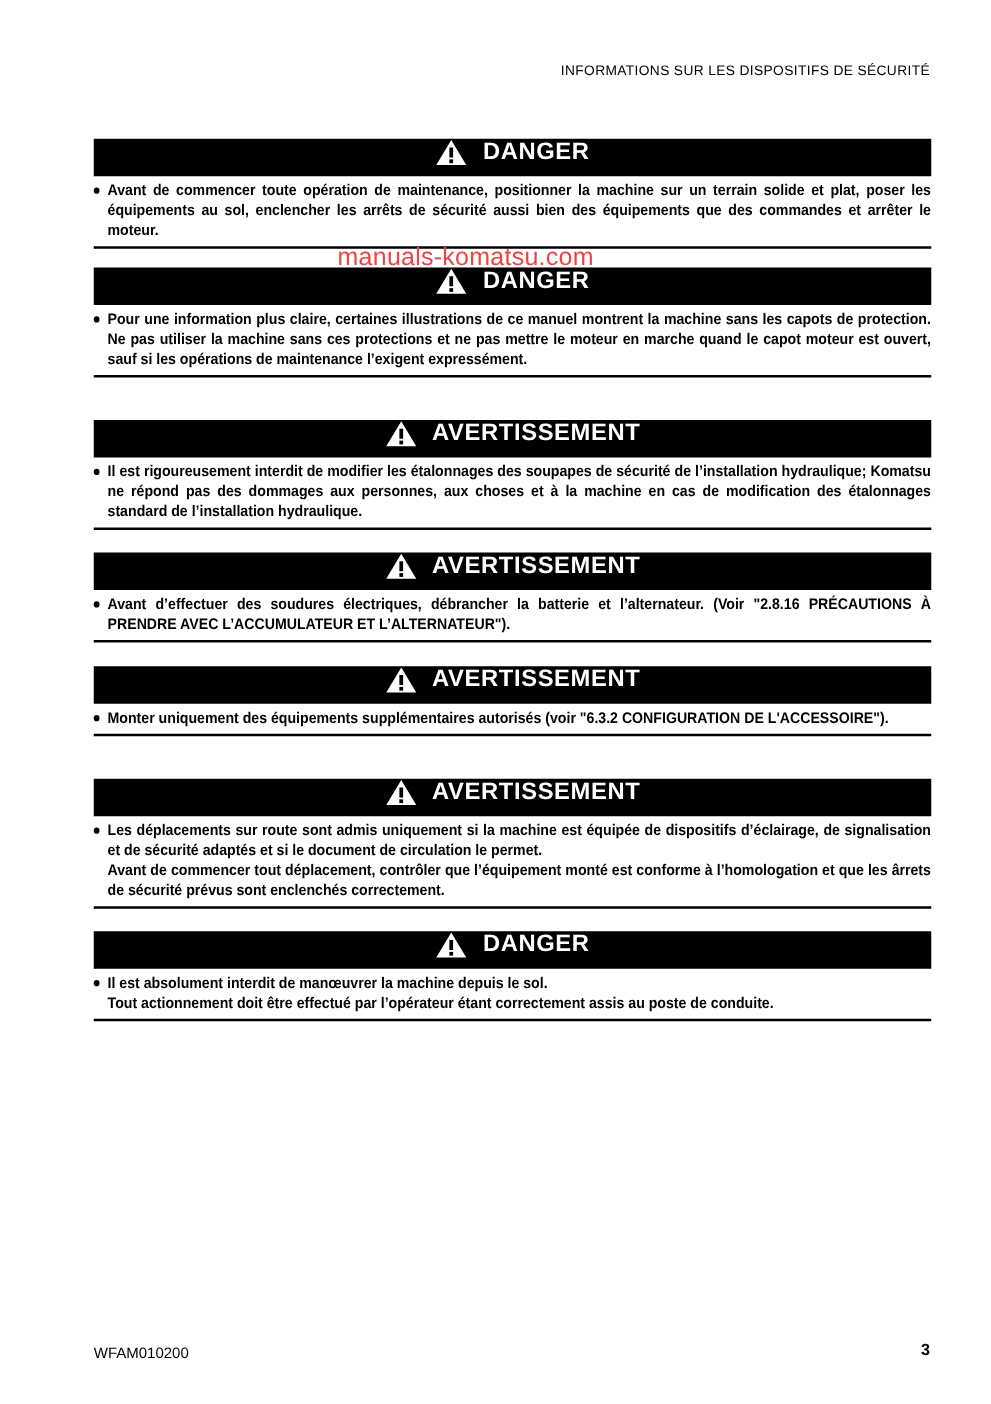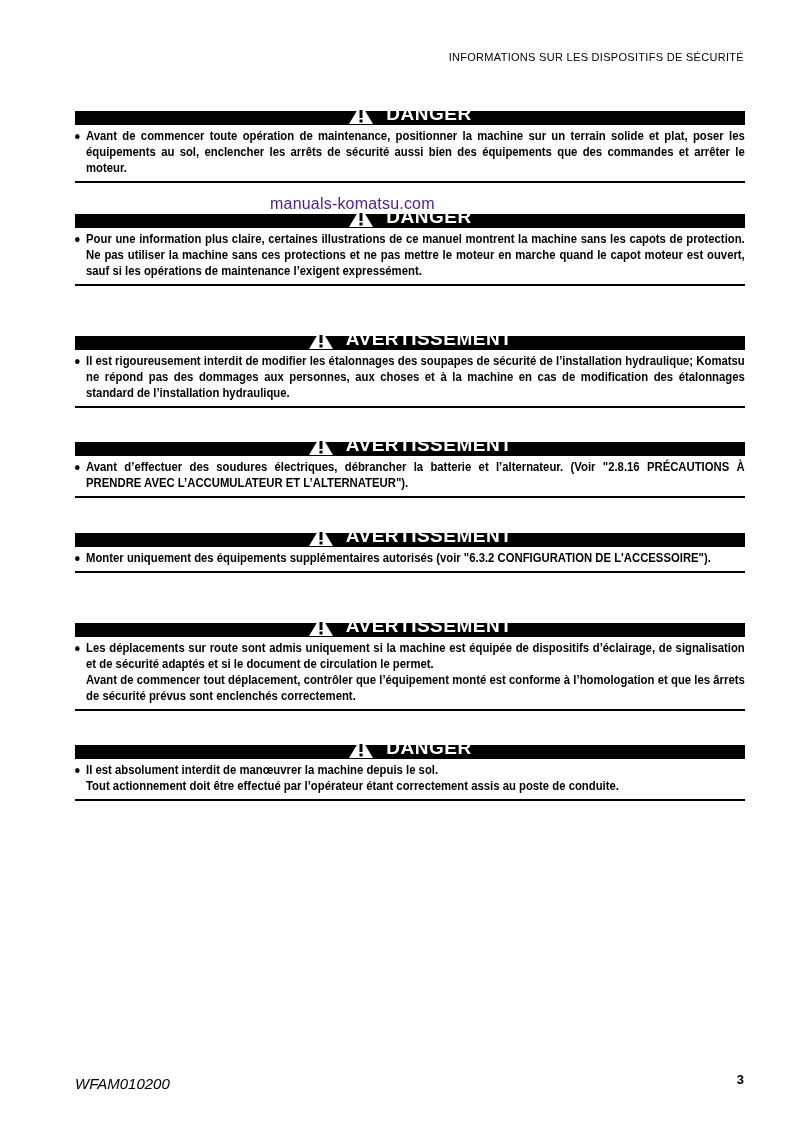--- a/index.html
+++ b/index.html
@@ -1,28 +1,28 @@
 <!DOCTYPE html>
 <html><head>
 <meta charset="utf-8">
 <style>
   html, body { margin: 0; padding: 0; background: #ffffff; }
   body { width: 793px; height: 1123px; position: relative; overflow: hidden; color: #000; font-family: "Liberation Sans", sans-serif; }
   .header { position: absolute; top: 51px; right: 49px; font-size: 11px; letter-spacing: 0.3px; padding-left: 30px; }
   .block { position: absolute; left: 75px; width: 670px; }
-  .bar { background: #000; color: #fff; height: 14px; display: flex; align-items: flex-end; justify-content: center; }
+  .bar { background: #000; color: #fff; height: 30px; display: flex; align-items: flex-start; justify-content: center; }
   .bar .tri { width: 26px; height: 22px; margin-right: 12px; display: inline-block; }
   .bar .title { font-weight: bold; font-size: 19px; letter-spacing: 0.5px; }
   .body { padding: 3px 0 0 0; font-size: 12.3px; line-height: 16px; font-weight: bold; font-family: "Liberation Sans", sans-serif; transform: scaleX(0.92); transform-origin: left top; width: 728px; }
   .para { position: relative; padding-left: 12px; text-align: justify; text-align-last: left; }
   .para .dot { position: absolute; left: 0px; top: 6px; width: 5px; height: 5px; border-radius: 50%; background: #000; }
   .para.cont { padding-left: 12px; }
   .rule { height: 2px; background: #000; margin-top: 5px; }
-  .watermark { position: absolute; left: 270px; top: 195px; font-size: 16px; color: #4c1d95; letter-spacing: 0.2px; }
-  .footer-code { position: absolute; left: 75px; top: 1075px; font-size: 15px; font-style: italic; }
+  .watermark { position: absolute; left: 270px; top: 195px; font-size: 20px; color: #ef4444; letter-spacing: 0.2px; }
+  .footer-code { position: absolute; left: 75px; top: 1075px; font-size: 12px; }
   .footer-page { position: absolute; right: 49px; top: 1072px; font-size: 13px; font-weight: bold; }
 </style>
 </head>
 <body>
 
 <div class="header">INFORMATIONS SUR LES DISPOSITIFS DE SÉCURITÉ</div>
 
 <div class="block" style="top:111px;">
   <div class="bar">
     <svg class="tri" viewBox="0 0 26 22">

